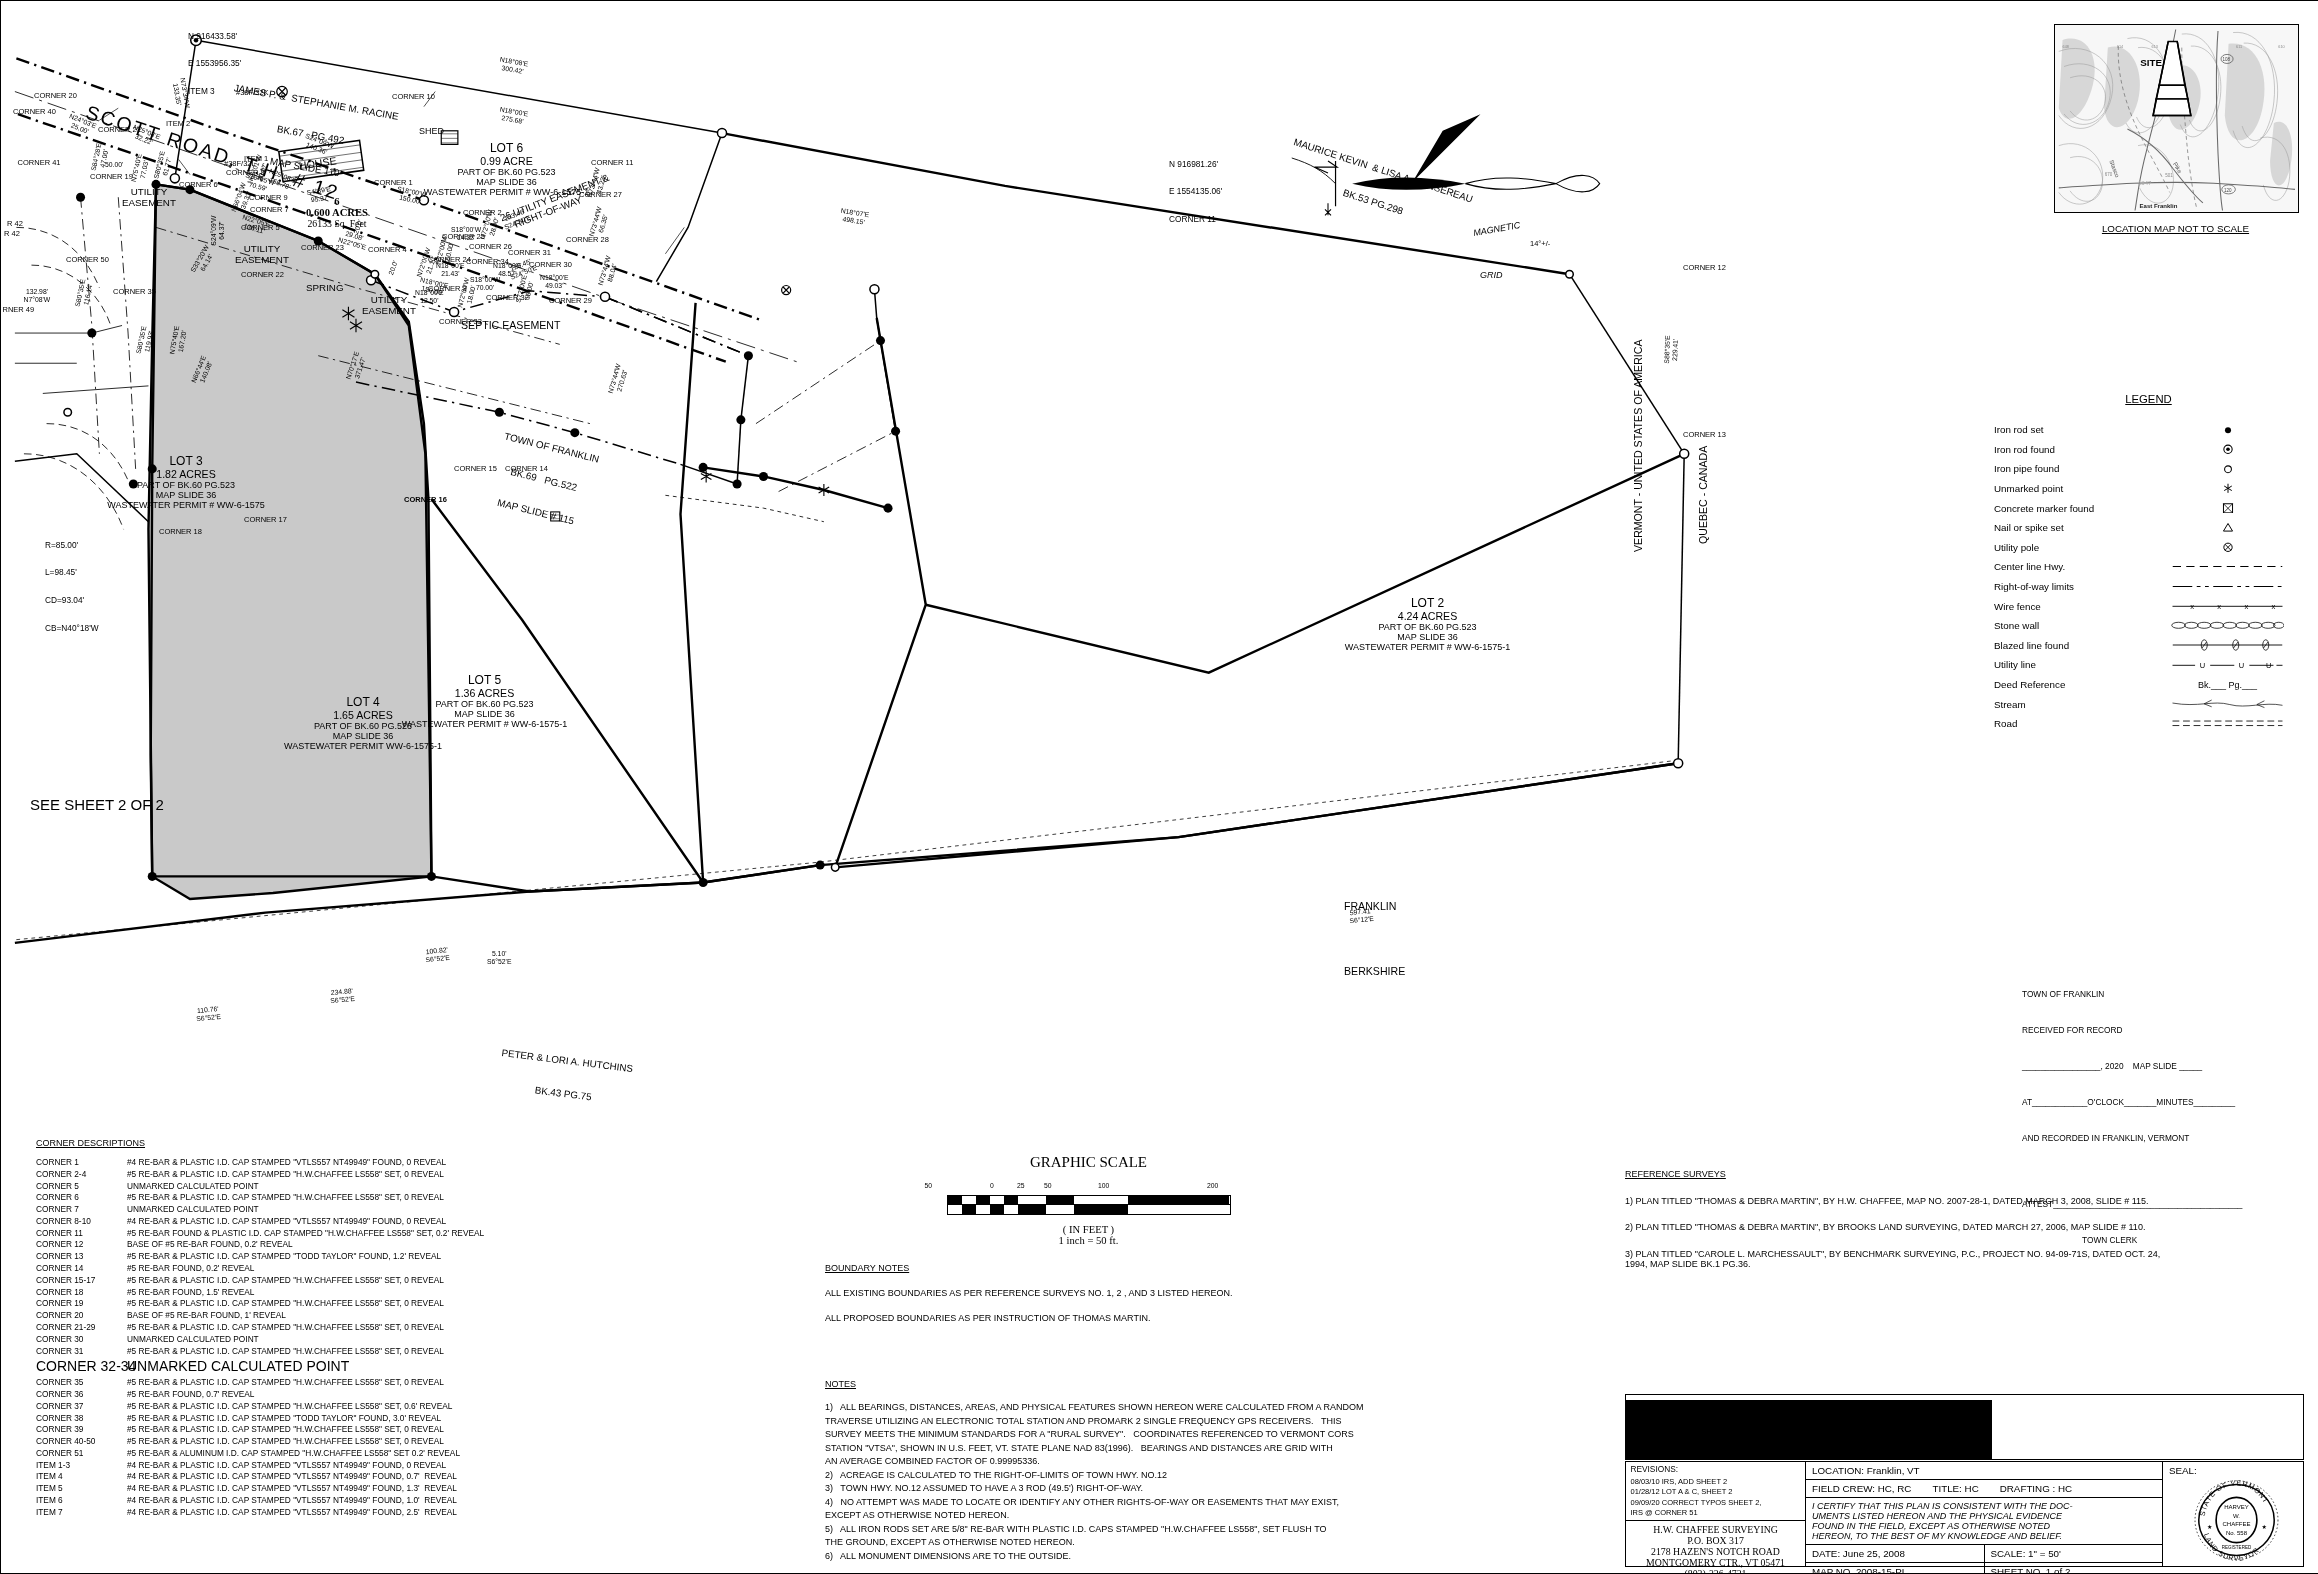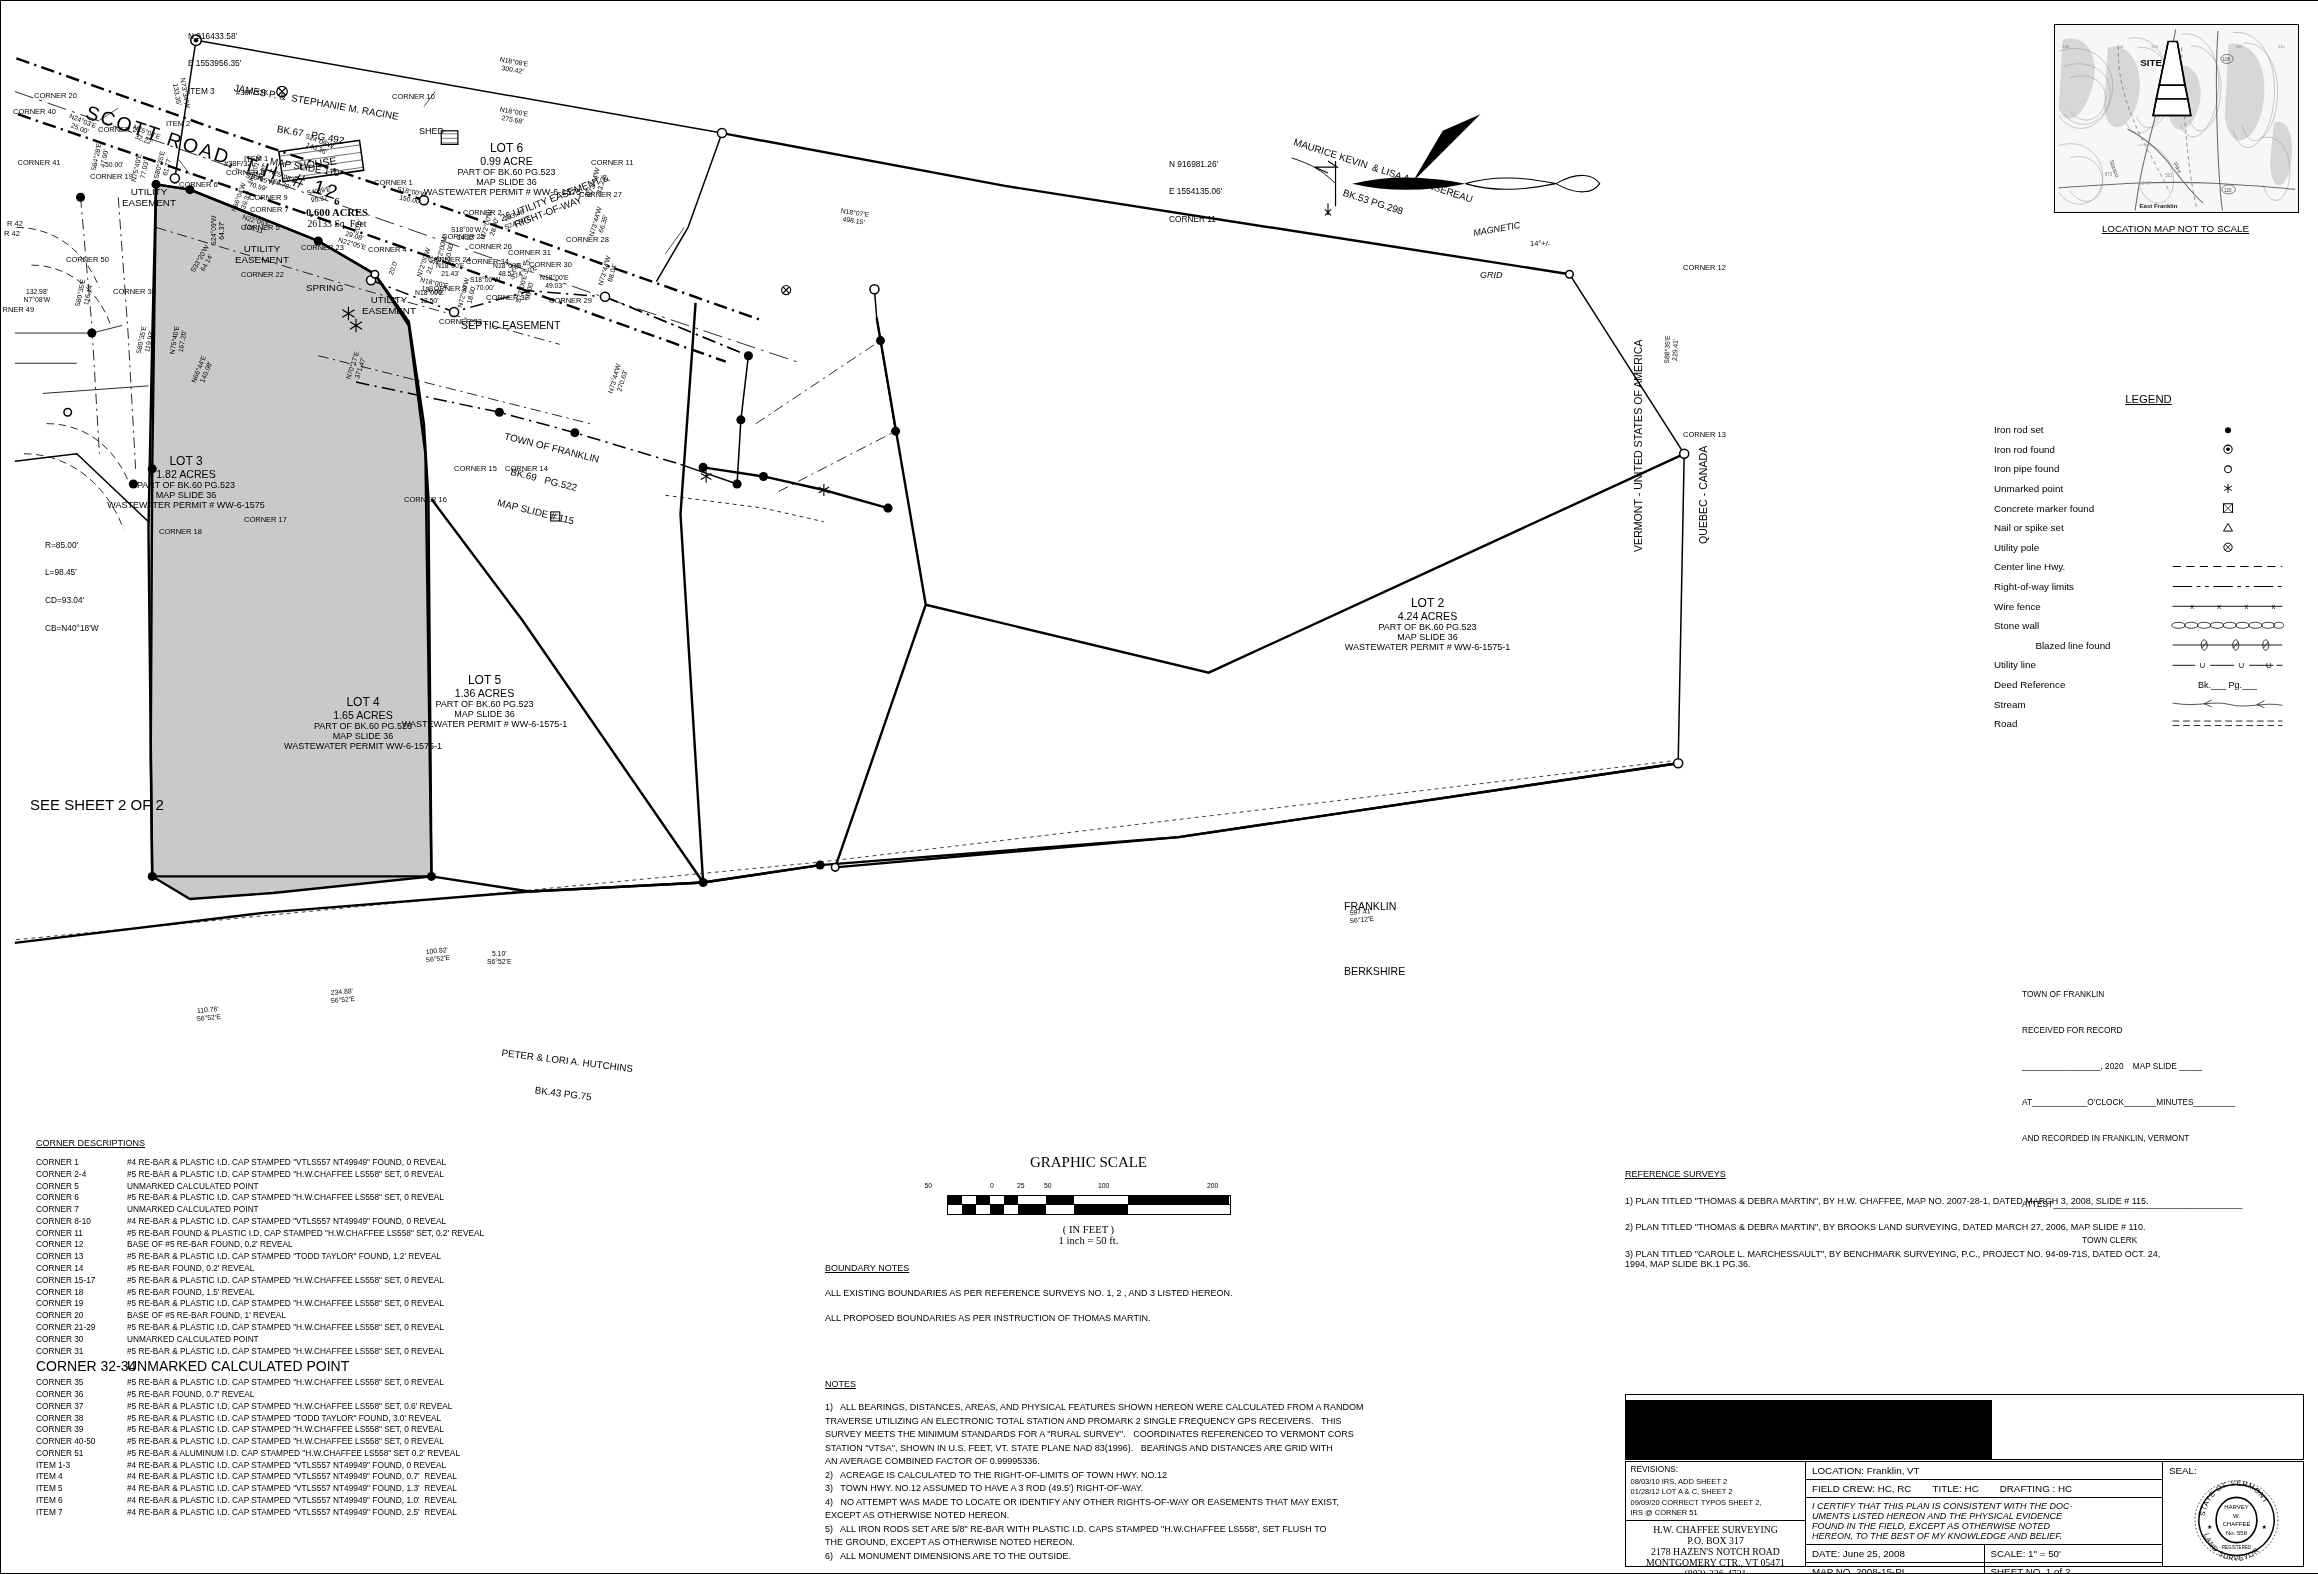--- a/index.html
+++ b/index.html
@@ -354,21 +354,21 @@
   <div class="abs t10 txt" style="left:300px;top:243px;">CORNER 23</div>
   <div class="abs t10 txt" style="left:240px;top:270px;">CORNER 22</div>
   <div class="abs t10 txt" style="left:112px;top:287px;">CORNER 35</div>
   <div class="abs t10 txt" style="left:65px;top:255px;">CORNER 50</div>
   <div class="abs t10 txt" style="left:3px;top:229px;">R 42</div>
   <div class="abs t10 txt" style="left:1.5px;top:305px;">RNER 49</div>
   <div class="abs t10 txt" style="left:1682px;top:263px;">CORNER 12</div>
   <div class="abs t10 txt" style="left:1682px;top:430px;">CORNER 13</div>
   <div class="abs t10 txt" style="left:453px;top:464px;">CORNER 15</div>
   <div class="abs t10 txt" style="left:504px;top:464px;">CORNER 14</div>
-  <div class="abs t10 txt" style="left:403px;top:495px;">CORNER 16</div>
+  <div class="abs t10 txt" style="left:403px;top:495px;font-weight:bold;">CORNER 16</div>
   <div class="abs t10 txt" style="left:243px;top:515px;">CORNER 17</div>
   <div class="abs t10 txt" style="left:158px;top:527px;">CORNER 18</div>
   <div class="abs t10 txt" style="left:6px;top:219px;">R 42</div>
 
   <div class="abs t9 txt ctr" style="left:498px;top:57px;transform:rotate(10deg);">N18°08'E<br>300.42'</div>
   <div class="abs t9 txt ctr" style="left:165px;top:85px;transform:rotate(80deg);">N73°34'W<br>133.35'</div>
   <div class="abs t9 txt ctr" style="left:498px;top:107px;transform:rotate(10deg);">N18°00'E<br>275.68'</div>
   <div class="abs t9 txt ctr" style="left:839px;top:208px;transform:rotate(9deg);">N18°07'E<br>498.15'</div>
   <div class="abs t9 txt ctr" style="left:395px;top:187px;transform:rotate(12deg);">S18°00'W<br>150.00'</div>
   <div class="abs t9 txt ctr" style="left:306px;top:186px;transform:rotate(-9deg);">S4°39'E<br>95.37'</div>
@@ -596,21 +596,21 @@
                 <ellipse cx="78" cy="7" rx="9" ry="4"></ellipse>
                 <ellipse cx="95" cy="7" rx="9" ry="4"></ellipse>
                 <ellipse cx="112" cy="7" rx="9" ry="4"></ellipse>
                 <ellipse cx="129" cy="7" rx="9" ry="4"></ellipse>
                 <ellipse cx="143" cy="7" rx="7" ry="4"></ellipse>
               </g>
             </svg>
           </div>
         </div>
         <div style="display: flex; align-items: center; height: 19.6px;">
-          <div class="t13" style="width: 158px; text-align: center;">Blazed line found</div>
+          <div class="t13" style="width: 158px;">Blazed line found</div>
           <div style="flex: 1 1 0%; display: flex; justify-content: center; align-items: center;">
             <svg width="113" height="12" viewBox="0 0 150 16">
               <path d="M2,8 L148,8" stroke="#000" stroke-width="1.2"></path>
               <g fill="none" stroke="#000" stroke-width="1">
                 <ellipse cx="44" cy="8" rx="4" ry="7"></ellipse>
                 <path d="M41,12 L47,4"></path>
                 <ellipse cx="86" cy="8" rx="4" ry="7"></ellipse>
                 <path d="M83,12 L89,4"></path>
                 <ellipse cx="126" cy="8" rx="4" ry="7"></ellipse>
                 <path d="M123,12 L129,4"></path>

